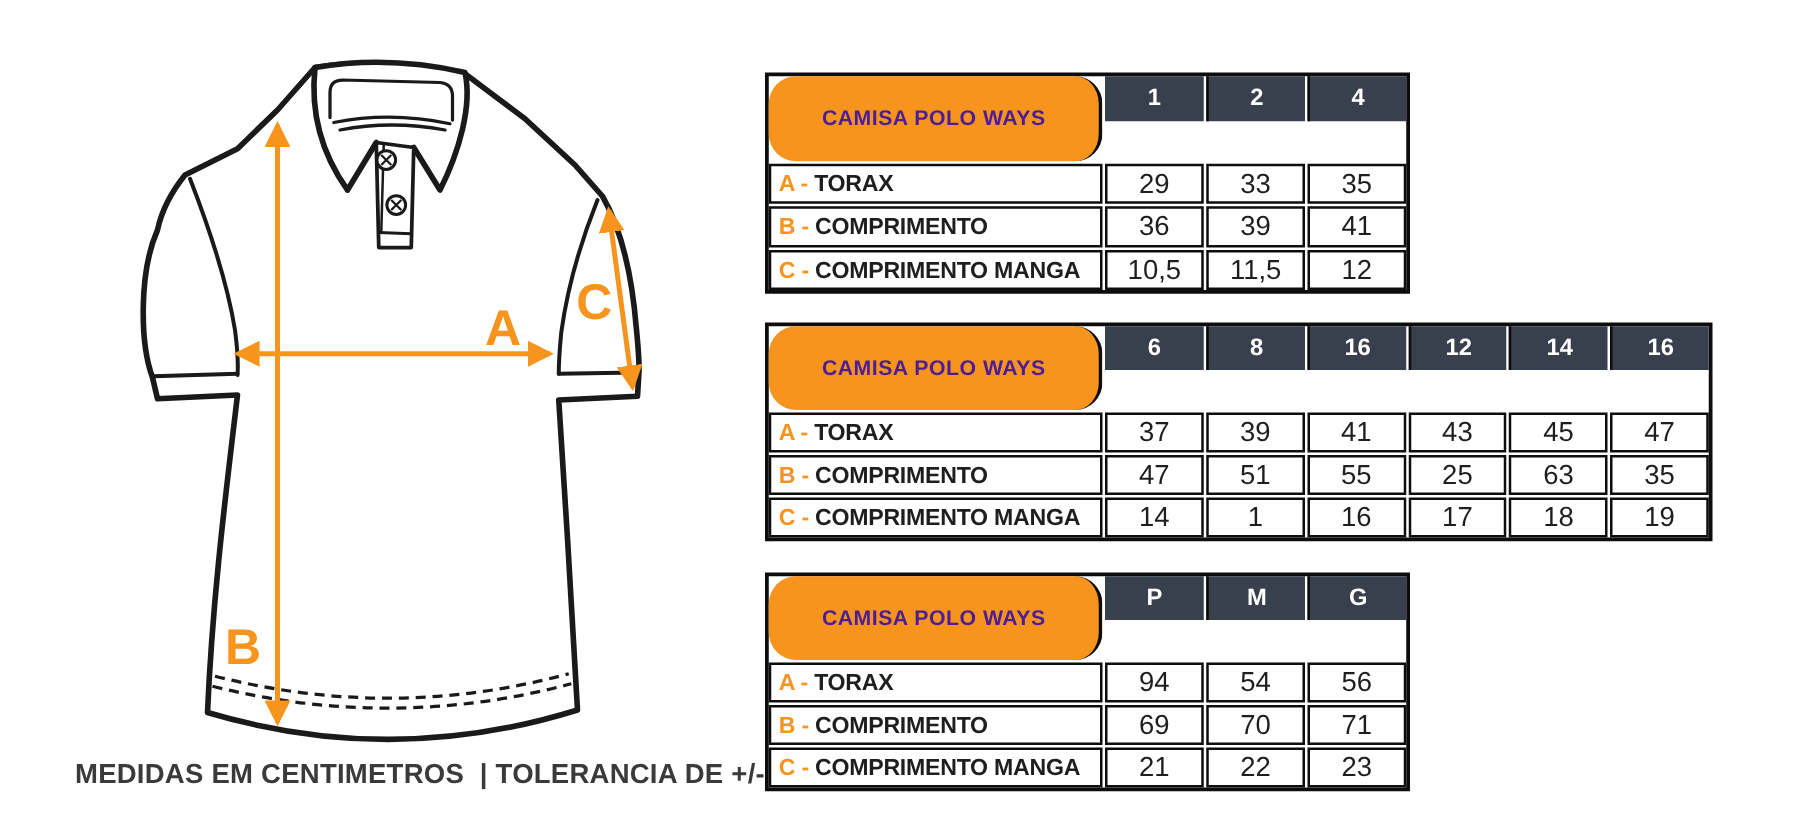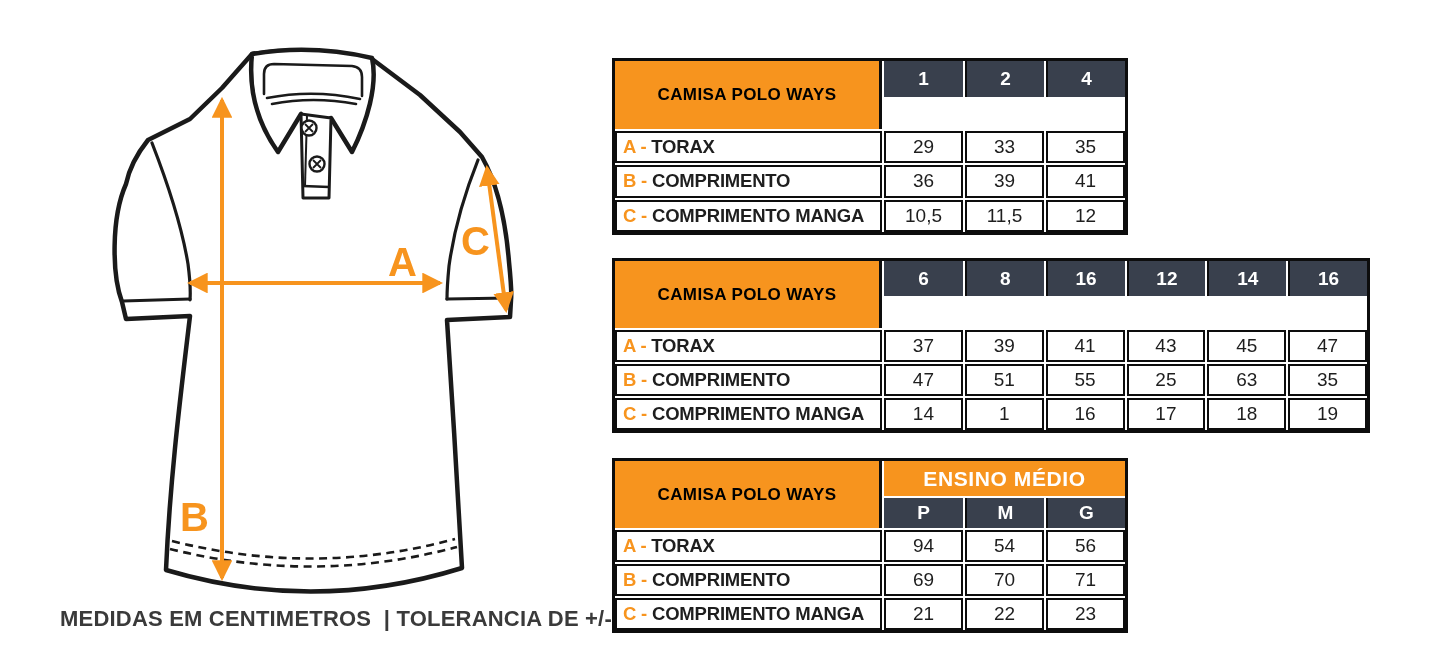--- a/index.html
+++ b/index.html
@@ -34,40 +34,40 @@
   .tbl-2{left:612px;top:258px;width:758px;height:175px;
     grid-template-columns:267px repeat(6,1fr);
     grid-template-rows:35px 30px repeat(3,1fr);}
   .tbl-3{left:612px;top:458px;width:516px;height:175px;
     grid-template-columns:267px repeat(3,1fr);
     grid-template-rows:35px 30px repeat(3,1fr);}
   .cell{display:flex;align-items:center;justify-content:center;}
   .corner{
     grid-column:1;grid-row:1/3;background:var(--orange);
     border-right:3px solid var(--border);
-    color:#000000;font-weight:700;font-size:17px;letter-spacing:.4px;
+    color:#4c1d95;font-weight:700;font-size:17px;letter-spacing:.4px;border-radius:22px;
   }
   .group{
     grid-column:2/-1;grid-row:1;background:var(--orange);
     color:#fff;font-weight:700;font-size:21px;letter-spacing:.6px;
   }
   .size{
     background:var(--navy);color:#fff;font-weight:700;font-size:19px;
   }
   .size + .size{border-left:2px solid var(--border);}
   .rowlabel{
     grid-column:1;border:2px solid var(--border);
     justify-content:flex-start;padding-left:6px;
     font-weight:700;font-size:18.5px;color:var(--ink);letter-spacing:-.2px;
     white-space:pre;
   }
   .rowlabel .key{color:var(--orange);}
   .val{
     border:2px solid var(--border);
-    font-size:19px;color:var(--ink);font-weight:400;
+    font-size:22px;color:var(--ink);font-weight:400;
   }
 </style>
 </head>
 <body>
 
 <svg class="shirt-svg" viewBox="0 0 610 668" xmlns="http://www.w3.org/2000/svg">
   <defs>
     <marker id="ah" viewBox="0 0 10 10" refX="8.5" refY="5" markerWidth="5.2" markerHeight="5.2" orient="auto-start-reverse">
       <path d="M0,0 L10,5 L0,10 Z" fill="#F7941E"></path>
     </marker>
@@ -183,21 +183,20 @@
   <div class="cell val">14</div>
   <div class="cell val">1</div>
   <div class="cell val">16</div>
   <div class="cell val">17</div>
   <div class="cell val">18</div>
   <div class="cell val">19</div>
 </div>
 
 <div class="tbl tbl-3">
   <div class="cell corner">CAMISA POLO WAYS</div>
-  <div class="cell group">ENSINO MÉDIO</div>
   <div class="cell size">P</div>
   <div class="cell size">M</div>
   <div class="cell size">G</div>
 
   <div class="cell rowlabel"><span class="key">A - </span><span>TORAX</span></div>
   <div class="cell val">94</div>
   <div class="cell val">54</div>
   <div class="cell val">56</div>
 
   <div class="cell rowlabel"><span class="key">B - </span><span>COMPRIMENTO</span></div>

